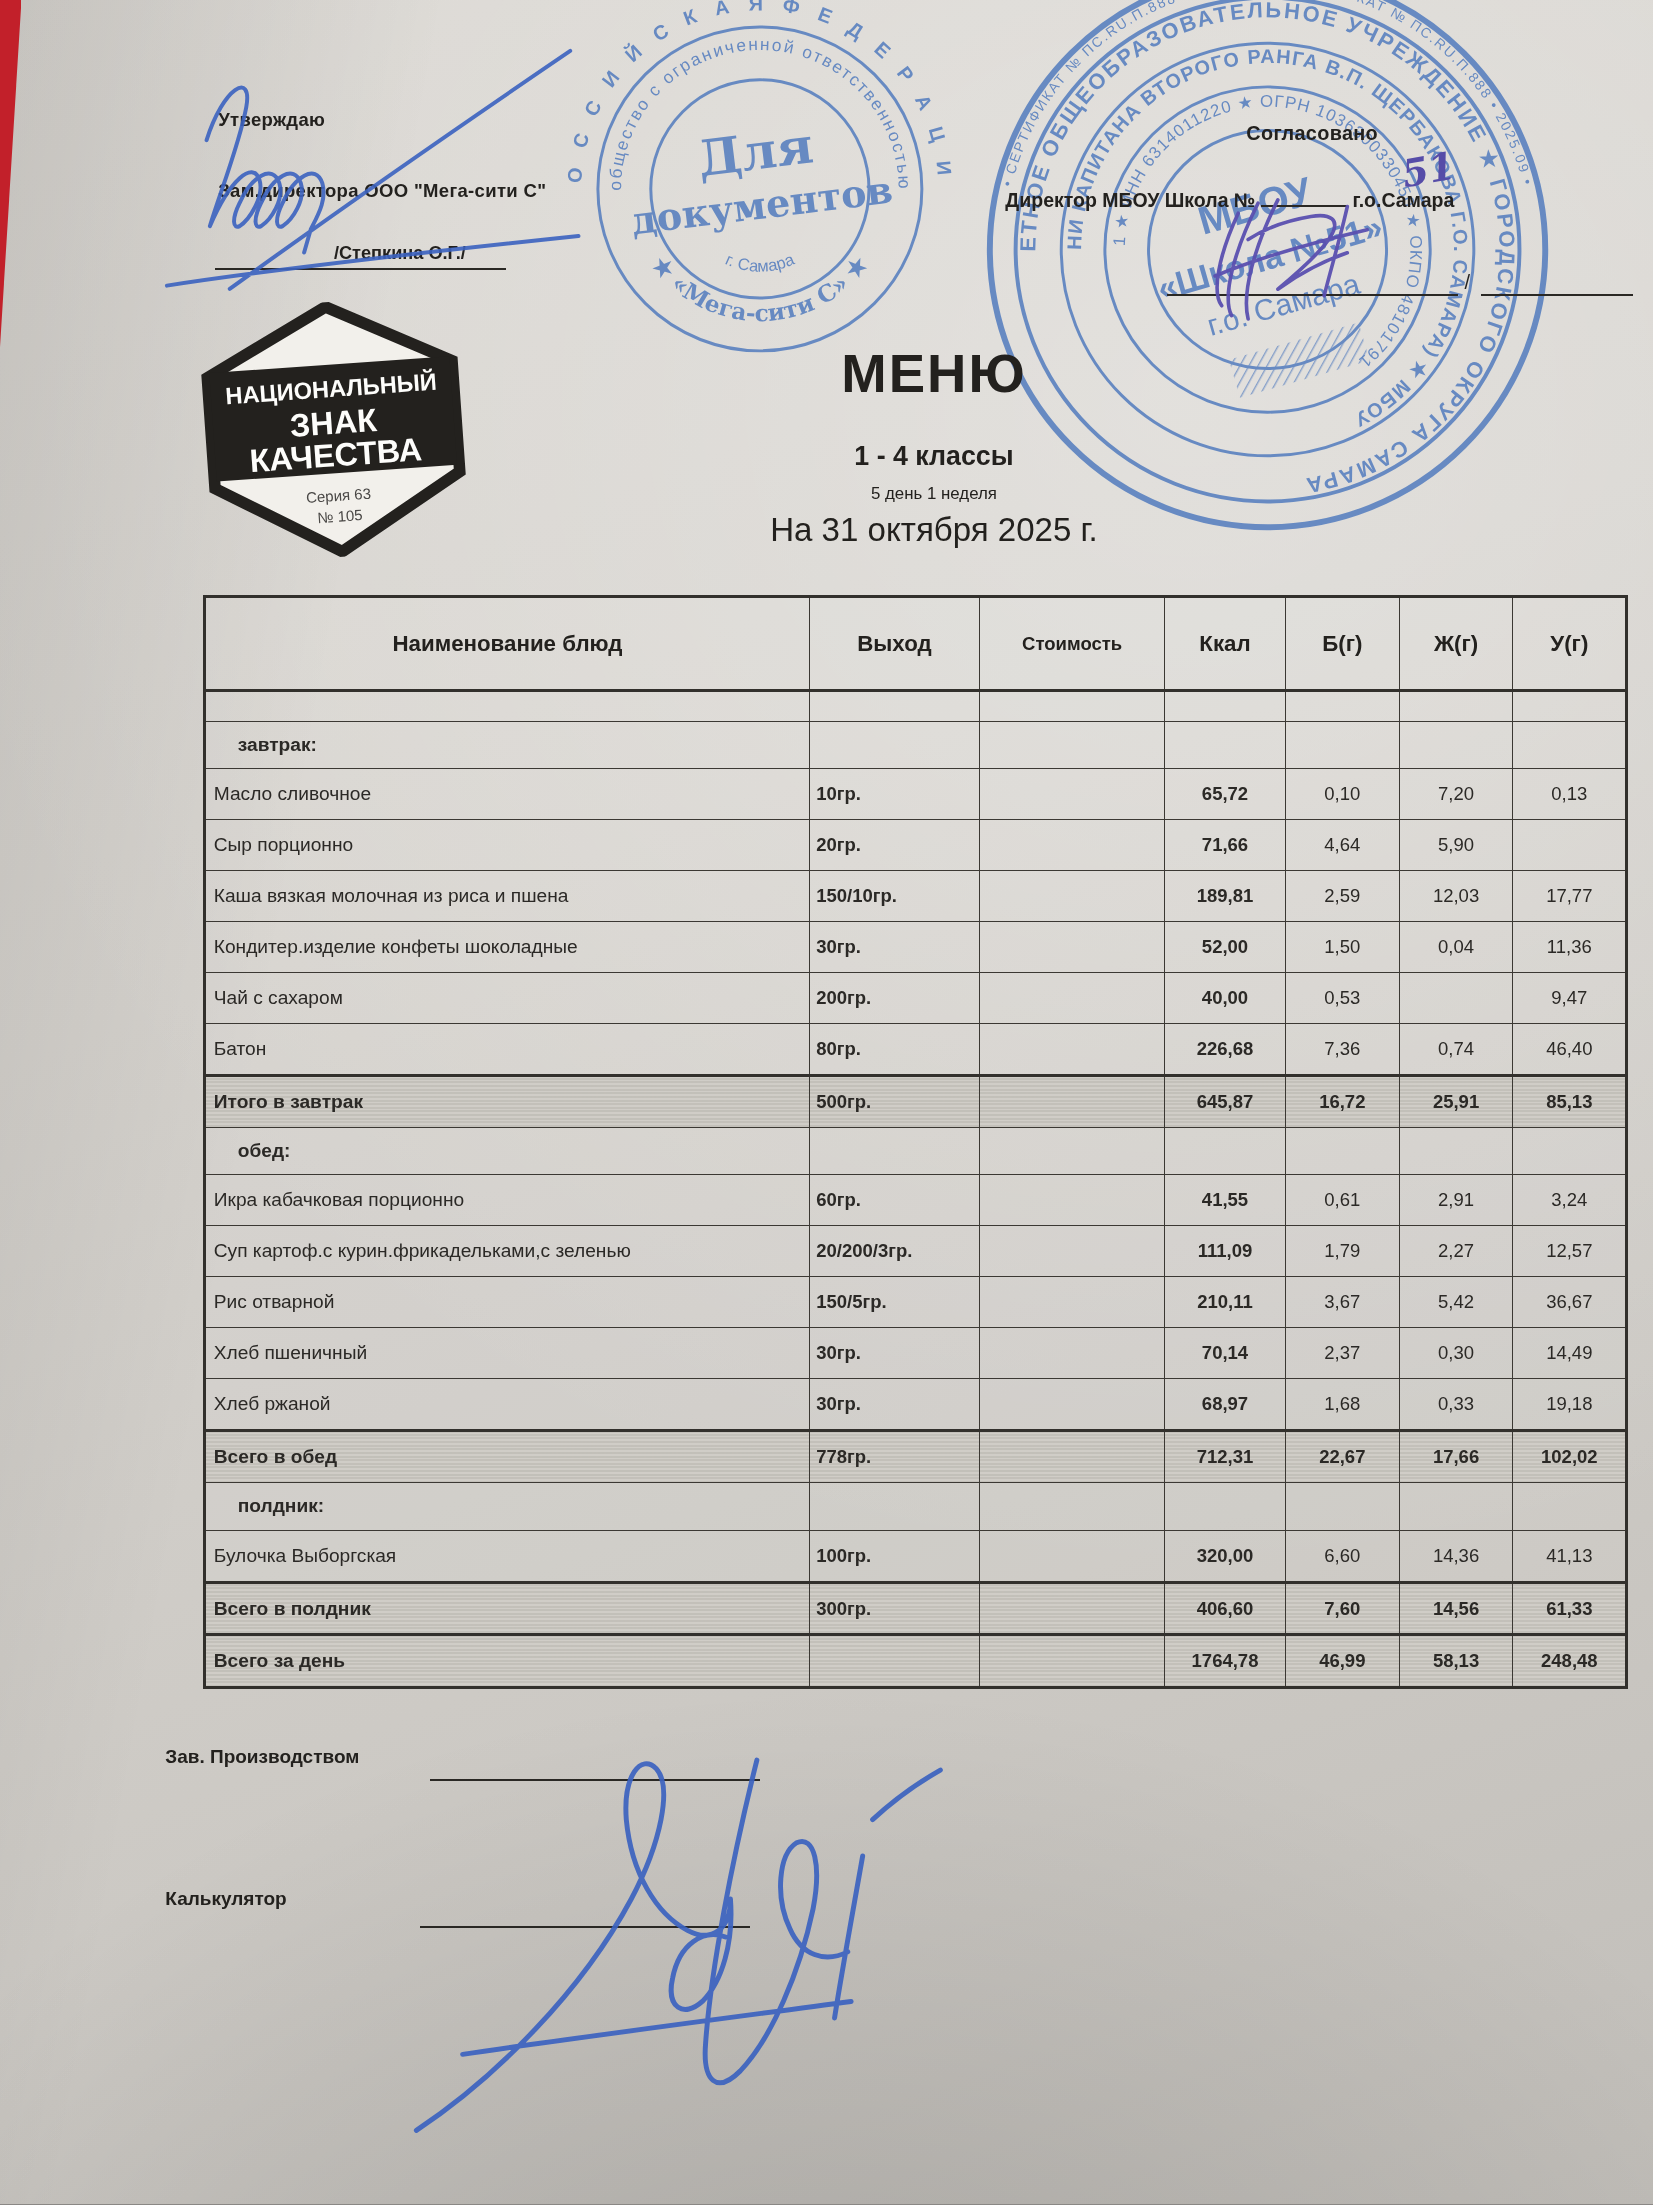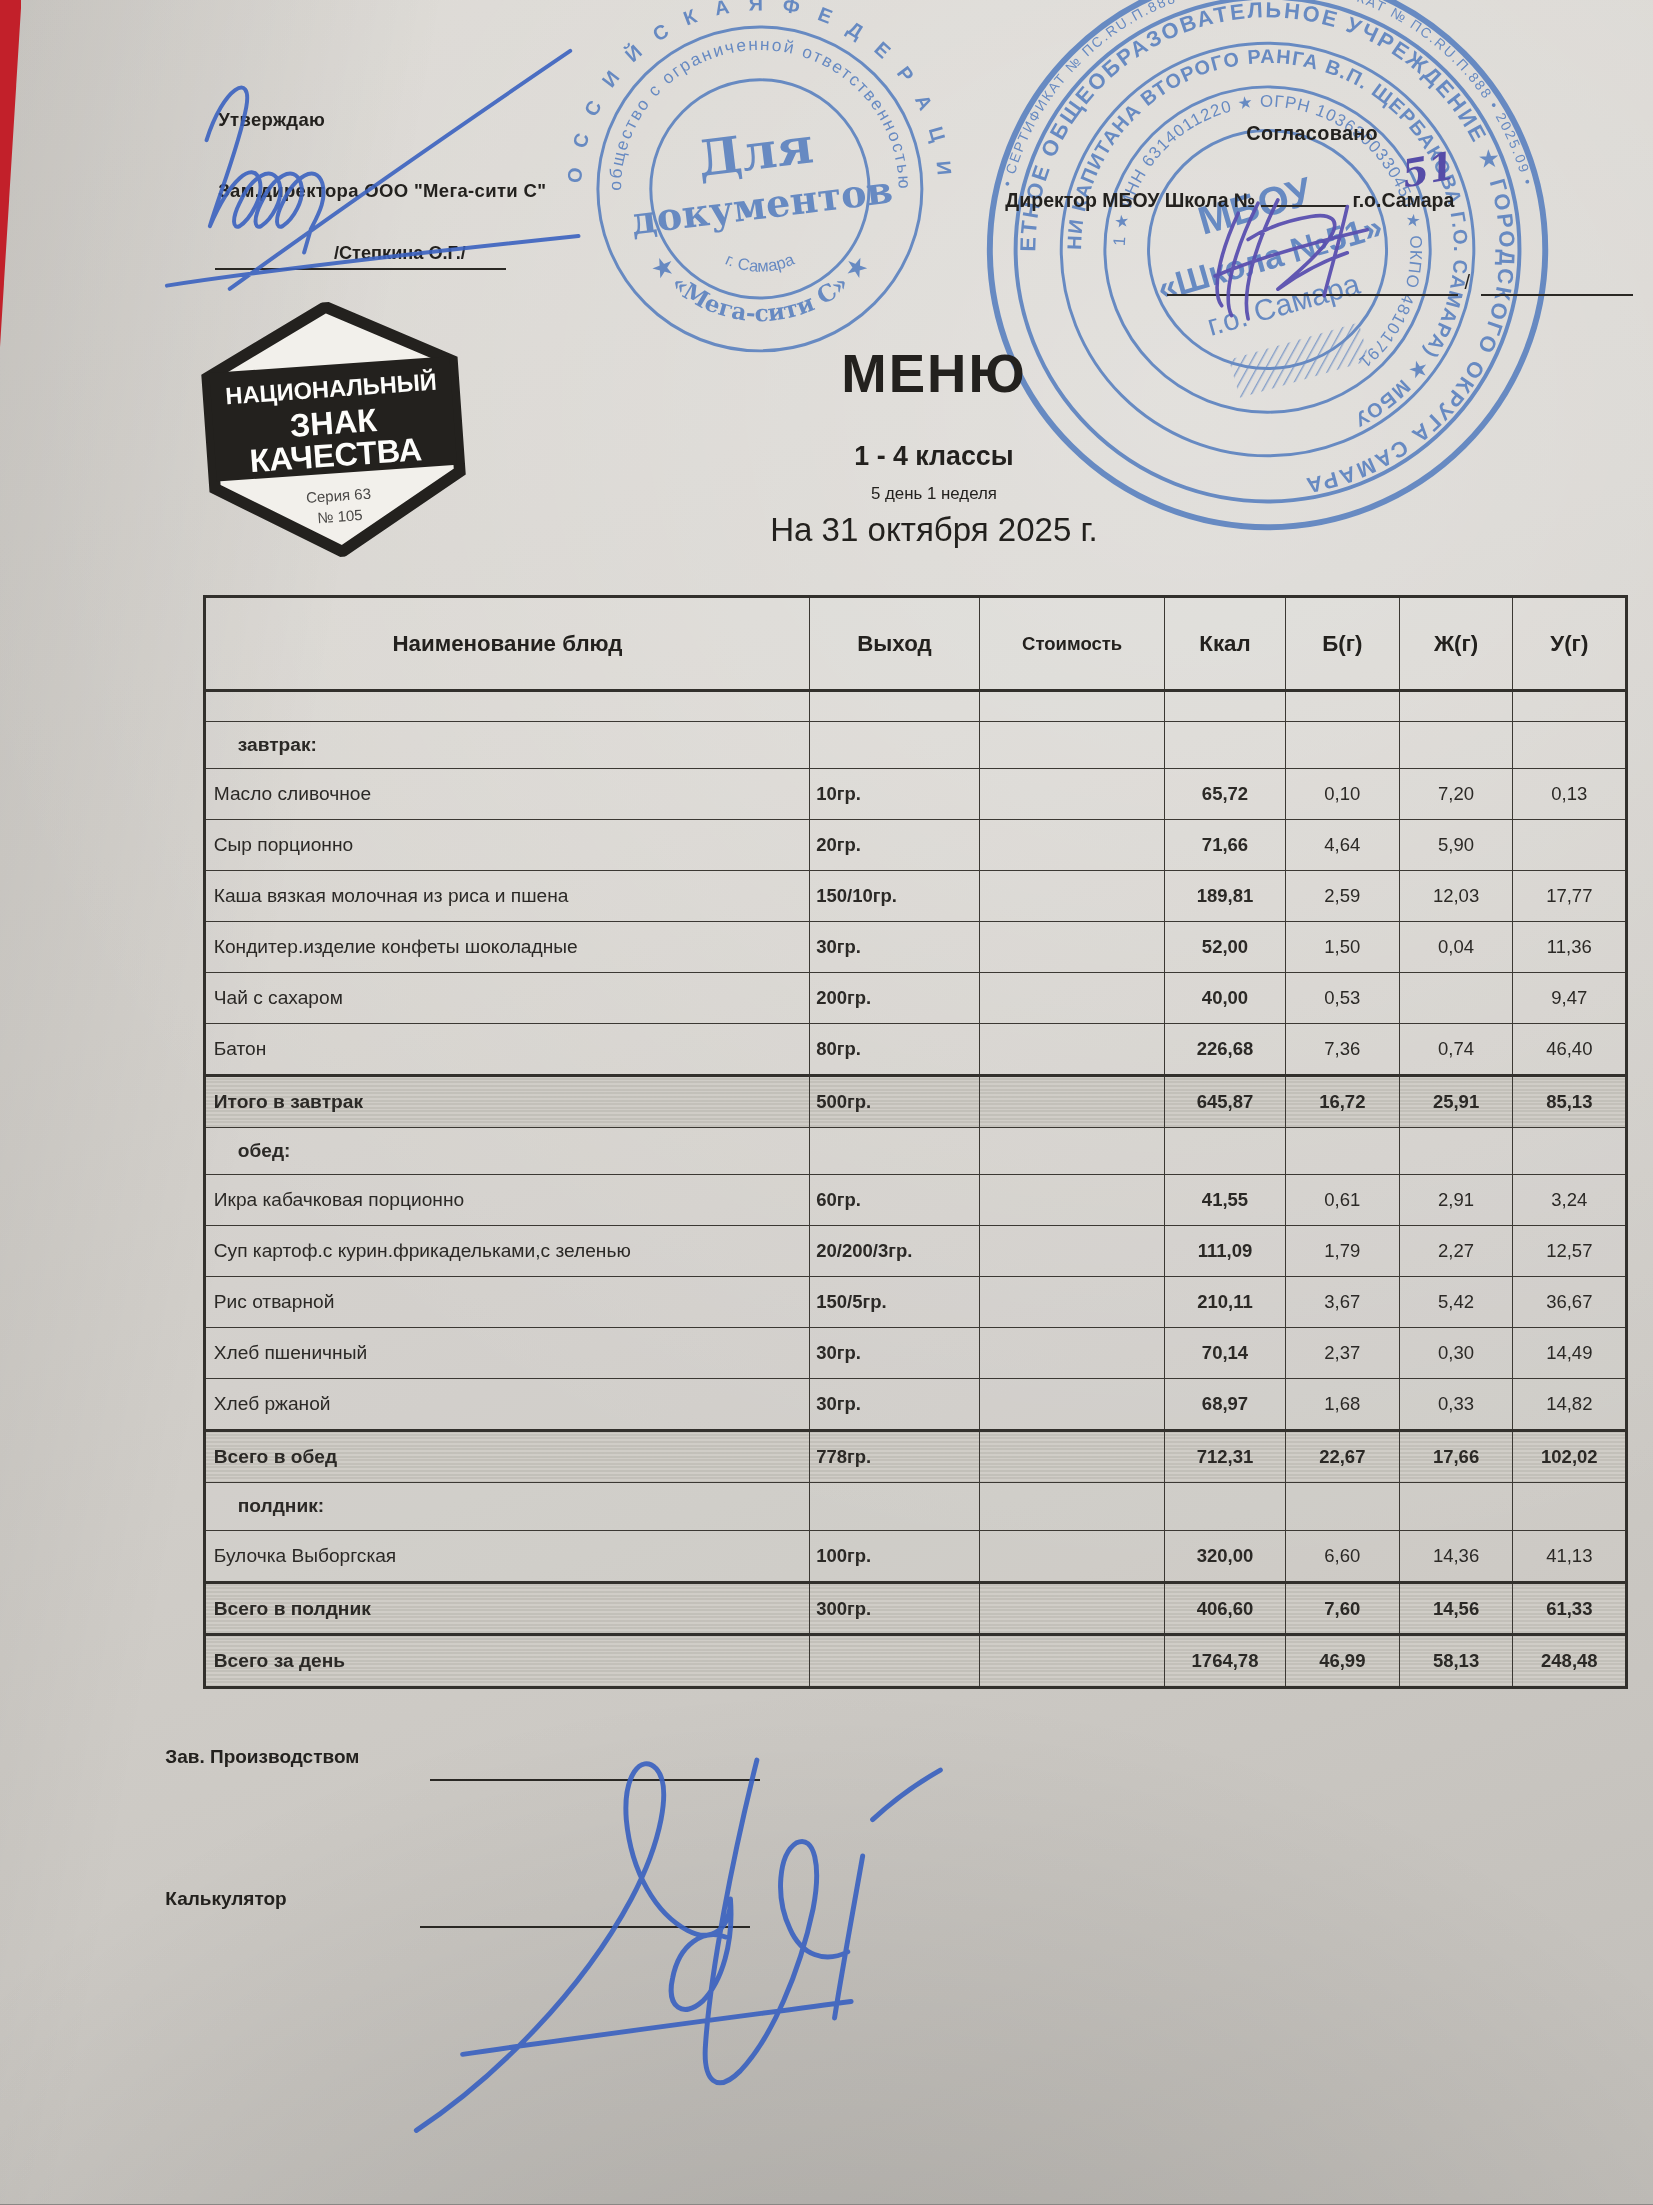--- a/index.html
+++ b/index.html
@@ -322,21 +322,21 @@
             <td>0,30</td>
             <td>14,49</td>
           </tr>
           <tr class="row-item">
             <td>Хлеб ржаной</td>
             <td>30гр.</td>
             <td></td>
             <td>68,97</td>
             <td>1,68</td>
             <td>0,33</td>
-            <td>14,82</td>
+            <td>19,18</td>
           </tr>
           <tr class="row-total">
             <td>Всего в обед</td>
             <td>778гр.</td>
             <td></td>
             <td>712,31</td>
             <td>22,67</td>
             <td>17,66</td>
             <td>102,02</td>
           </tr>

